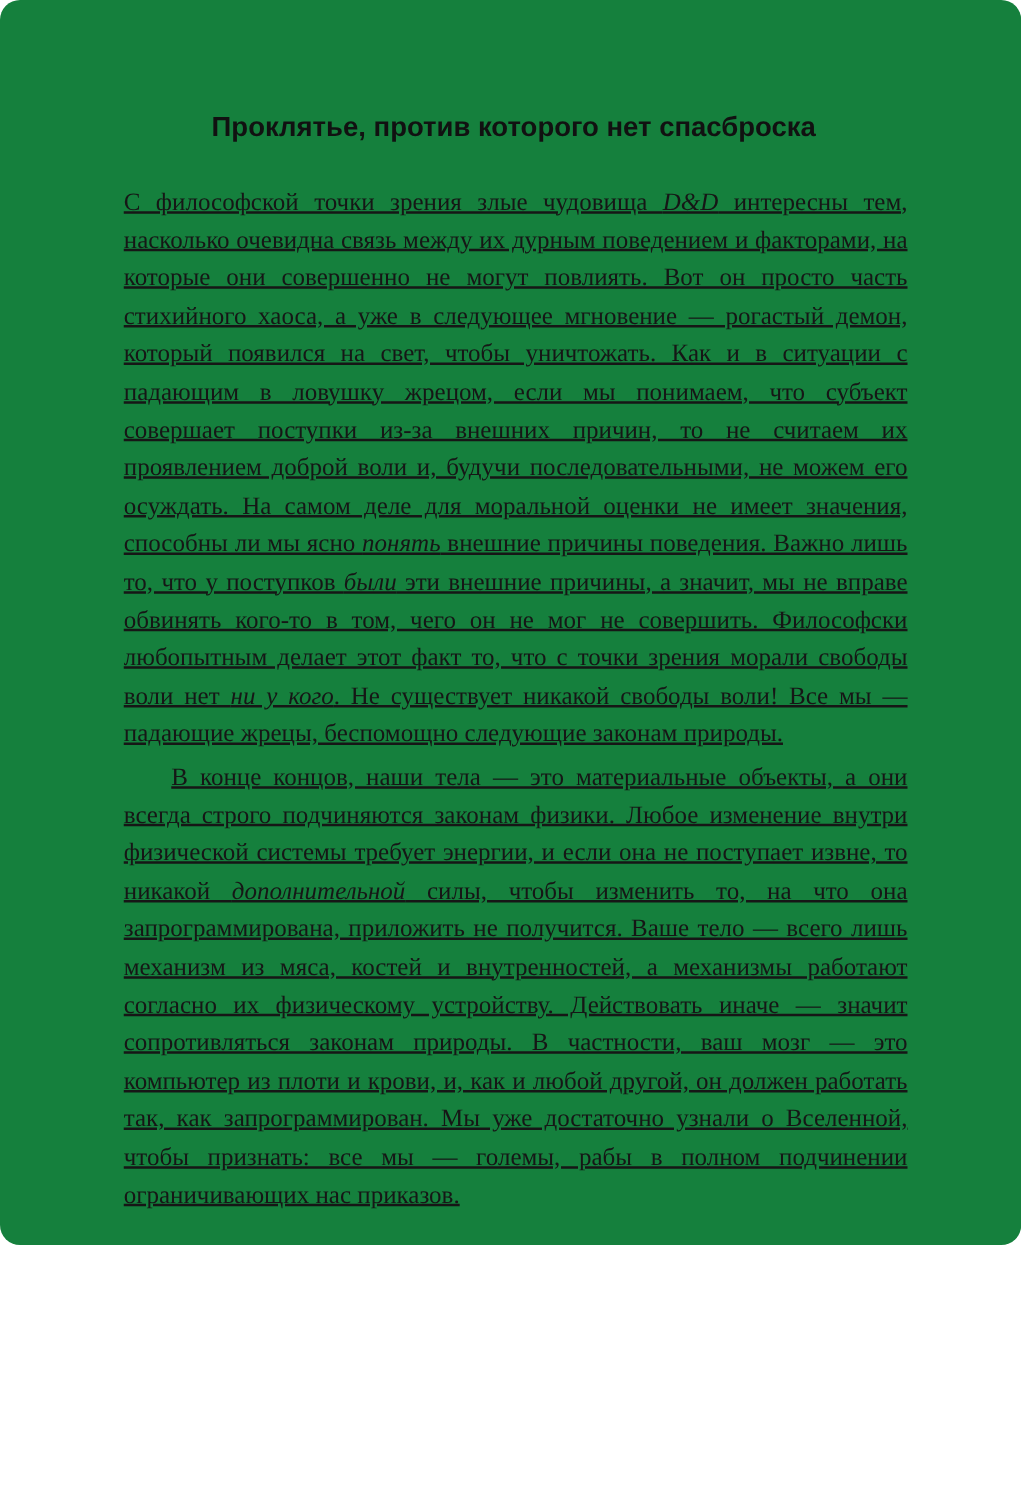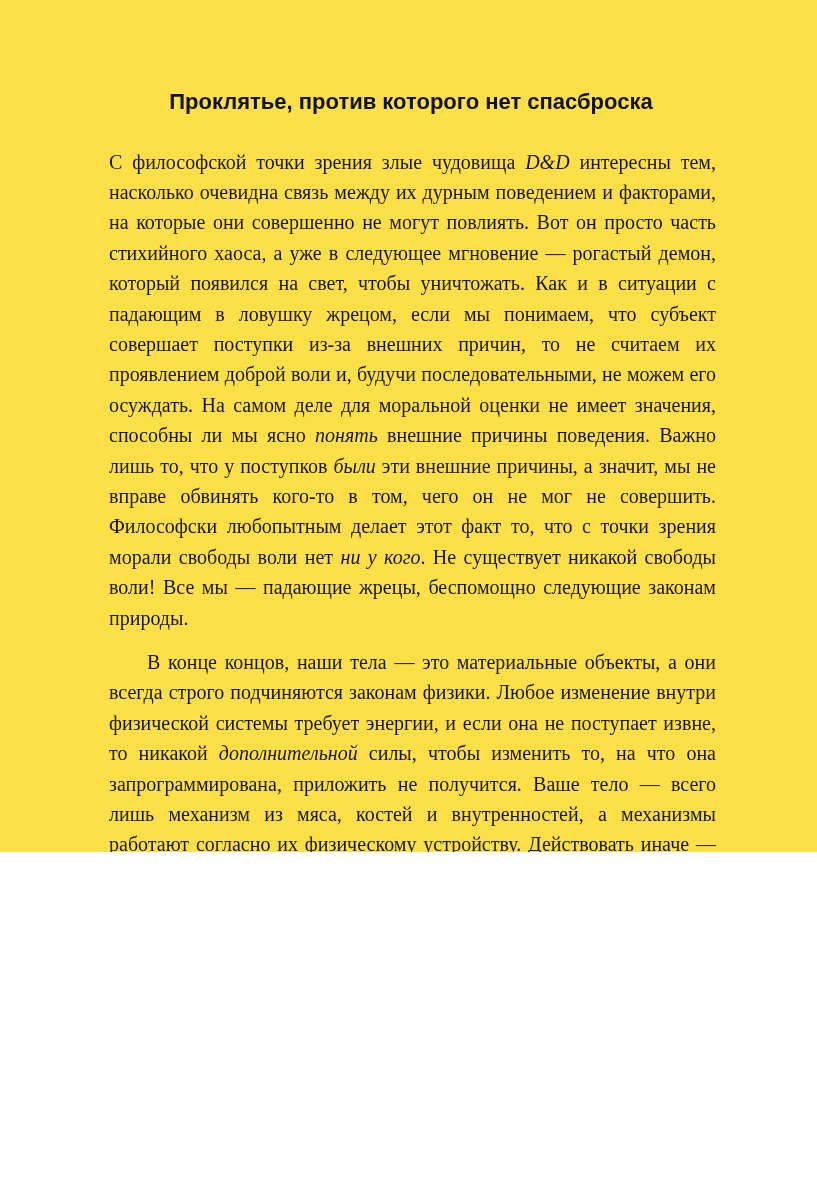--- a/index.html
+++ b/index.html
@@ -3,25 +3,26 @@
 <meta charset="utf-8">
 <style>
   html, body {
     margin: 0;
     padding: 0;
     background: #ffffff;
   }
   .page {
     position: relative;
     width: 817px;
-    height: 852px;
-    background: #fde047;
+    height: 996px;
+    background: #15803d;
     margin: 0 auto;
     overflow: hidden;
     color: #141414;
+    border-radius: 16px;
   }
   .chapter-heading {
     margin: 0;
     padding: 88px 90px 0 95px;
     text-align: center;
     font-family: "Liberation Sans", "DejaVu Sans", sans-serif;
     font-weight: 700;
     font-size: 22px;
     line-height: 1.25;
     color: #111111;
@@ -31,21 +32,22 @@
     padding: 0 87px 0 95px;
     font-family: "Liberation Serif", "DejaVu Serif", serif;
     font-size: 20px;
     line-height: 30.4px;
     text-align: justify;
     color: #161616;
     hyphens: auto;
     -webkit-hyphens: auto;
   }
   .body-paragraph {
-    margin: 14px;
+    margin: 4px;
+    text-decoration: underline;
   }
   .body-paragraph.indent {
     text-indent: 38px;
   }
   .body-paragraph em {
     font-style: italic;
   }
   .page-footer {
     position: absolute;
     top: 1101px;

